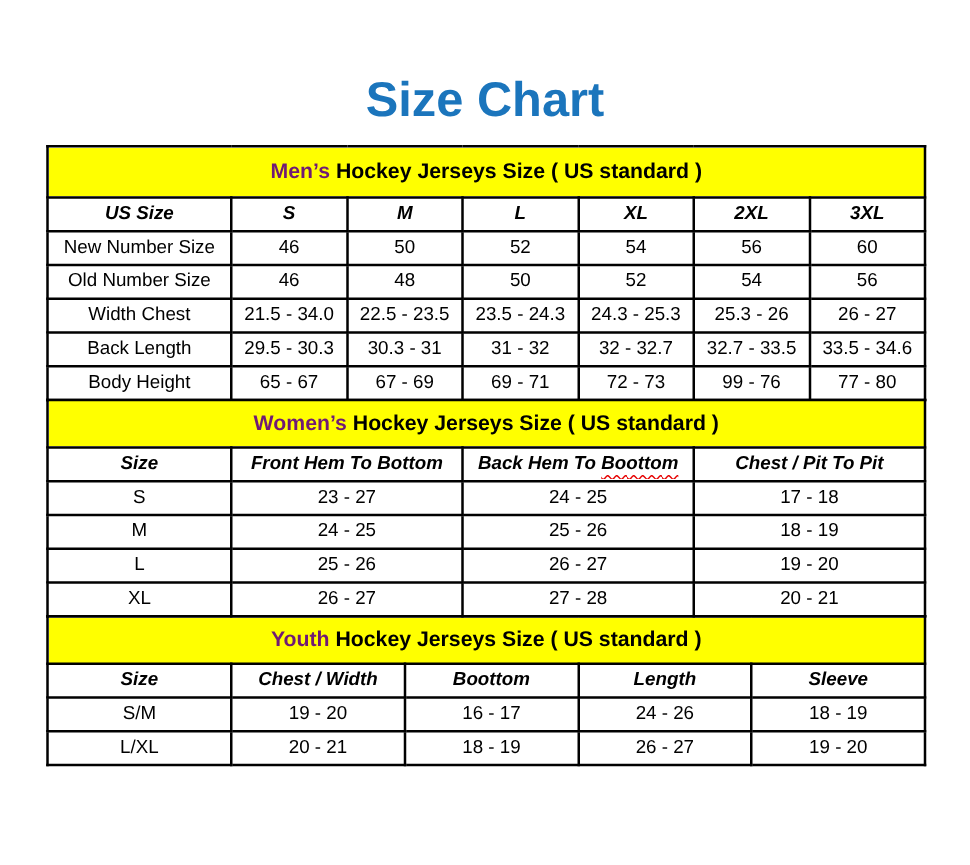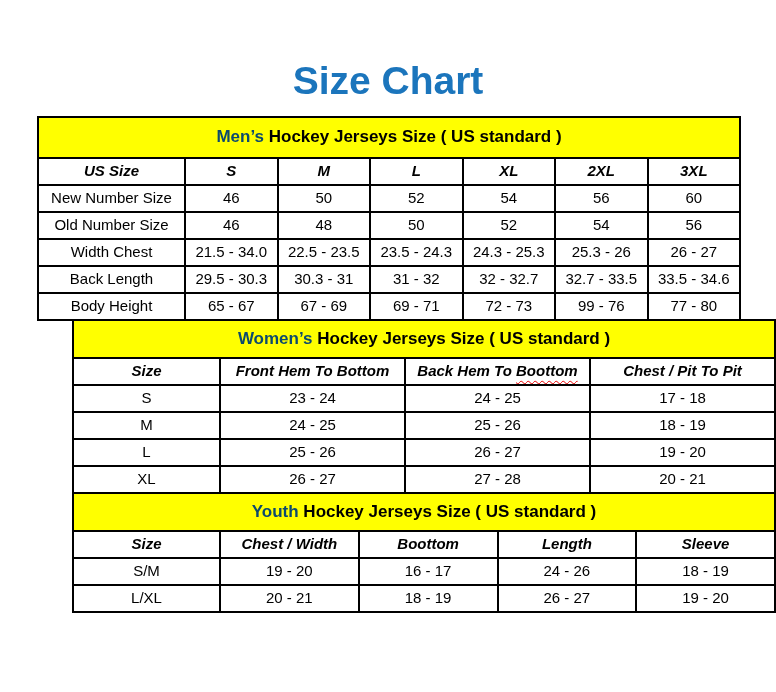--- a/index.html
+++ b/index.html
@@ -12,38 +12,38 @@
     margin:0; padding-top:62px; height:38px;
     text-align:center;
     font-size:39px; font-weight:bold; line-height:38px;
     color:#1B75BC;
   }
   .tables-wrap { margin:16px 0 0 37px; width:702px; }
   table.sz {
     border-collapse:collapse; table-layout:fixed;
     width:702px;
   }
-  table.sz + table.sz { margin-top:-2px;margin-left:35px; }
+  table.sz + table.sz { margin-top:-2px; }
   table.sz td {
     border:2px solid #000000;
     text-align:center; vertical-align:middle;
     padding:0 2px;
     font-size:15px; line-height:1.1;
     overflow:hidden; white-space:nowrap;
   }
   tr.banner td {
     background:#FFFF00;
     font-size:17px; font-weight:bold;
     height:36px;
   }
   tr.banner.tall td { height:39px; }
   tr.colhead td { font-weight:bold; height:25px;font-style:italic; }
   tr.data td { font-weight:normal; height:25px; }
   td.rowlabel { font-weight:bold; }
-  .red { color:#0c4a6e; }
+  .red { color:#701a75; }
   .wavy {
     text-decoration-line:underline;
     text-decoration-style:wavy;
     text-decoration-color:#E60000;
     text-decoration-thickness:1px;
     text-underline-offset:4px;
   }
   col.cA { width:147px; }
   col.cB { width:92.5px; }
   col.cC { width:185px; }
@@ -139,21 +139,21 @@
       <td colspan="4"><span class="red">Women’s</span><span> Hockey Jerseys Size ( US standard )</span></td>
     </tr>
     <tr class="colhead">
       <td>Size</td>
       <td>Front Hem To Bottom</td>
       <td><span>Back Hem To </span><span class="wavy">Boottom</span></td>
       <td>Chest / Pit To Pit</td>
     </tr>
     <tr class="data">
       <td class="rowlabel">S</td>
-      <td>23 - 24</td>
+      <td>23 - 27</td>
       <td>24 - 25</td>
       <td>17 - 18</td>
     </tr>
     <tr class="data">
       <td class="rowlabel">M</td>
       <td>24 - 25</td>
       <td>25 - 26</td>
       <td>18 - 19</td>
     </tr>
     <tr class="data">

